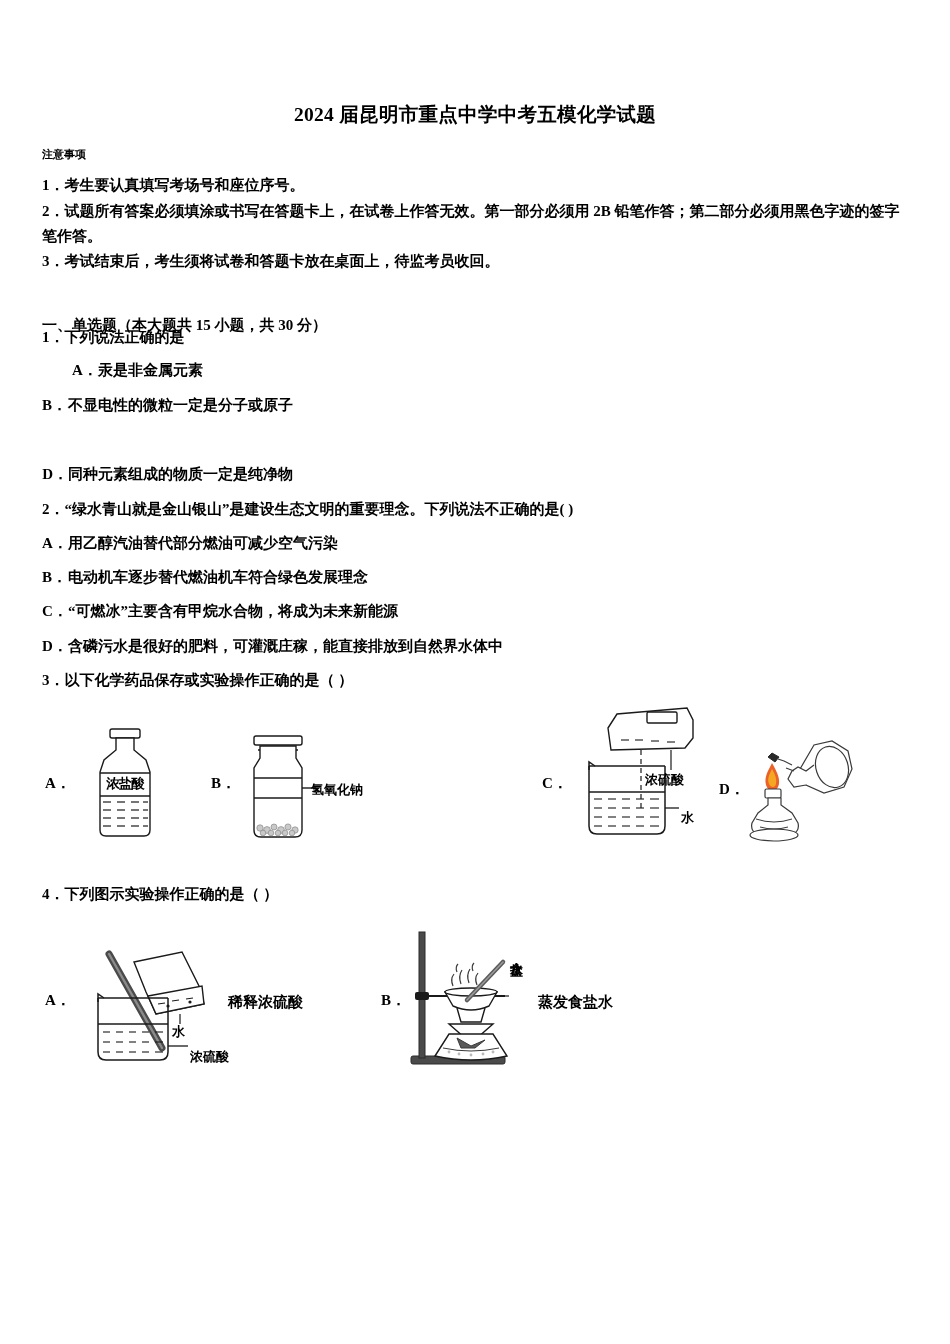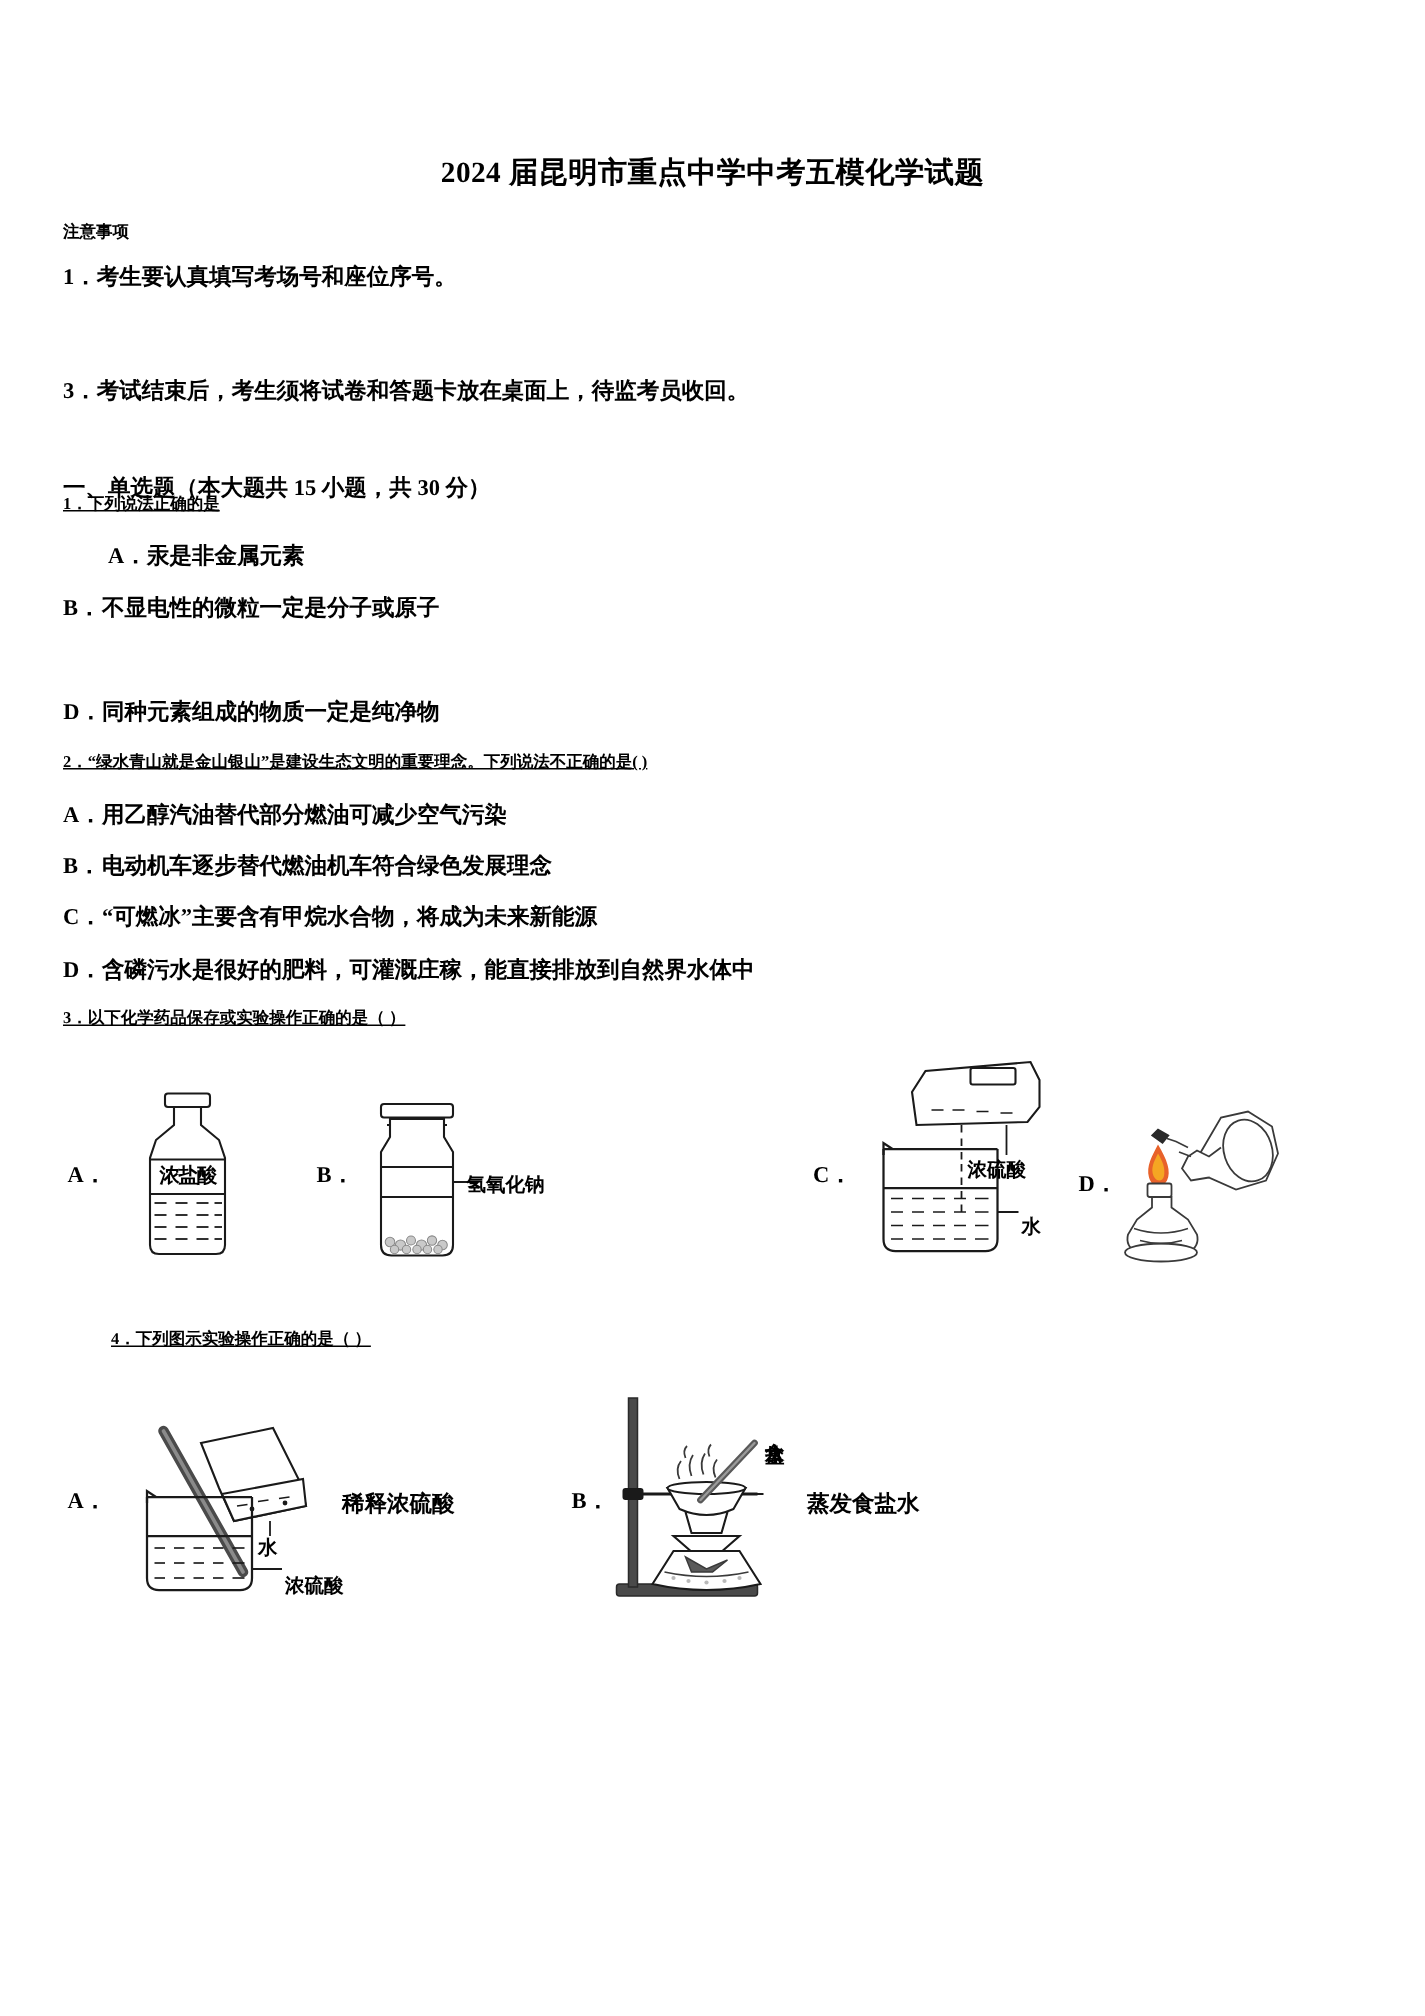--- a/index.html
+++ b/index.html
@@ -52,23 +52,22 @@
     position: absolute;
     left: 42px; top: 300px;
     font-size: 15px;
     font-weight: bold;
     margin-top: 16px;
   }
 
   .q-stem {
     position: absolute;
     left: 42px;
-    font-size: 11px;
-    font-weight: bold;
-    text-decoration: underline;
+    font-size: 15px;
+    font-weight: bold;
   }
   .q-opt {
     position: absolute;
     left: 42px;
     font-size: 15px;
     font-weight: bold;
   }
   .opt-letter {
     display: inline-block;
     min-width: 26px;
@@ -83,21 +82,21 @@
 
   
   .q2-stem { top: 500px; }
   .q2-a { top: 534px; }
   .q2-b { top: 568px; }
   .q2-c { top: 602px; }
   .q2-d { top: 637px; }
 
   
   .q3-stem { top: 671px; }
-  .q4-stem { top: 885px; margin-left: 32px; }
+  .q4-stem { top: 885px; }
 
   
   .fig-letter {
     position: absolute;
     font-size: 15px;
     font-weight: bold;
   }
   .fig-caption {
     position: absolute;
     font-size: 15px;
@@ -131,20 +130,21 @@
 </style>
 </head>
 <body>
 
 <div class="page">
 
   <div class="doc-title">2024 届昆明市重点中学中考五模化学试题</div>
 
   <div class="notice-heading">注意事项</div>
   <div class="notice-line n1">1．考生要认真填写考场号和座位序号。</div>
+  <div class="notice-line n2">2．试题所有答案必须填涂或书写在答题卡上，在试卷上作答无效。第一部分必须用 2B 铅笔作答；第二部分必须用黑色字迹的签字笔作答。</div>
   <div class="notice-line n3">3．考试结束后，考生须将试卷和答题卡放在桌面上，待监考员收回。</div>
 
   <div class="section-head">一、单选题（本大题共 15 小题，共 30 分）</div>
 
   <div class="q-stem q1-stem">1．下列说法正确的是</div>
   <div class="q-opt q1-a">
     <span class="opt-letter">A．</span><span>汞是非金属元素</span>
   </div>
   <div class="q-opt q1-b">
     <span class="opt-letter">B．</span><span>不显电性的微粒一定是分子或原子</span>

